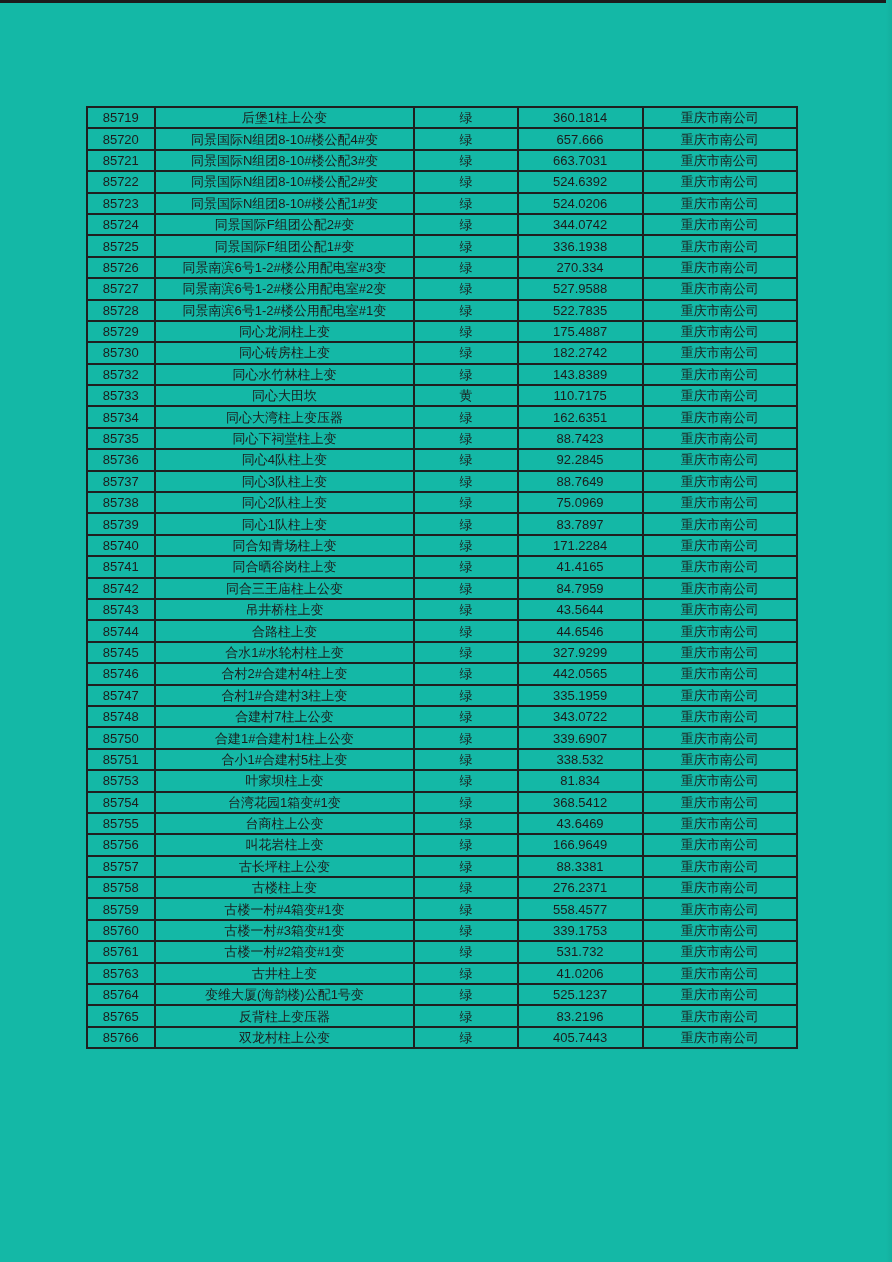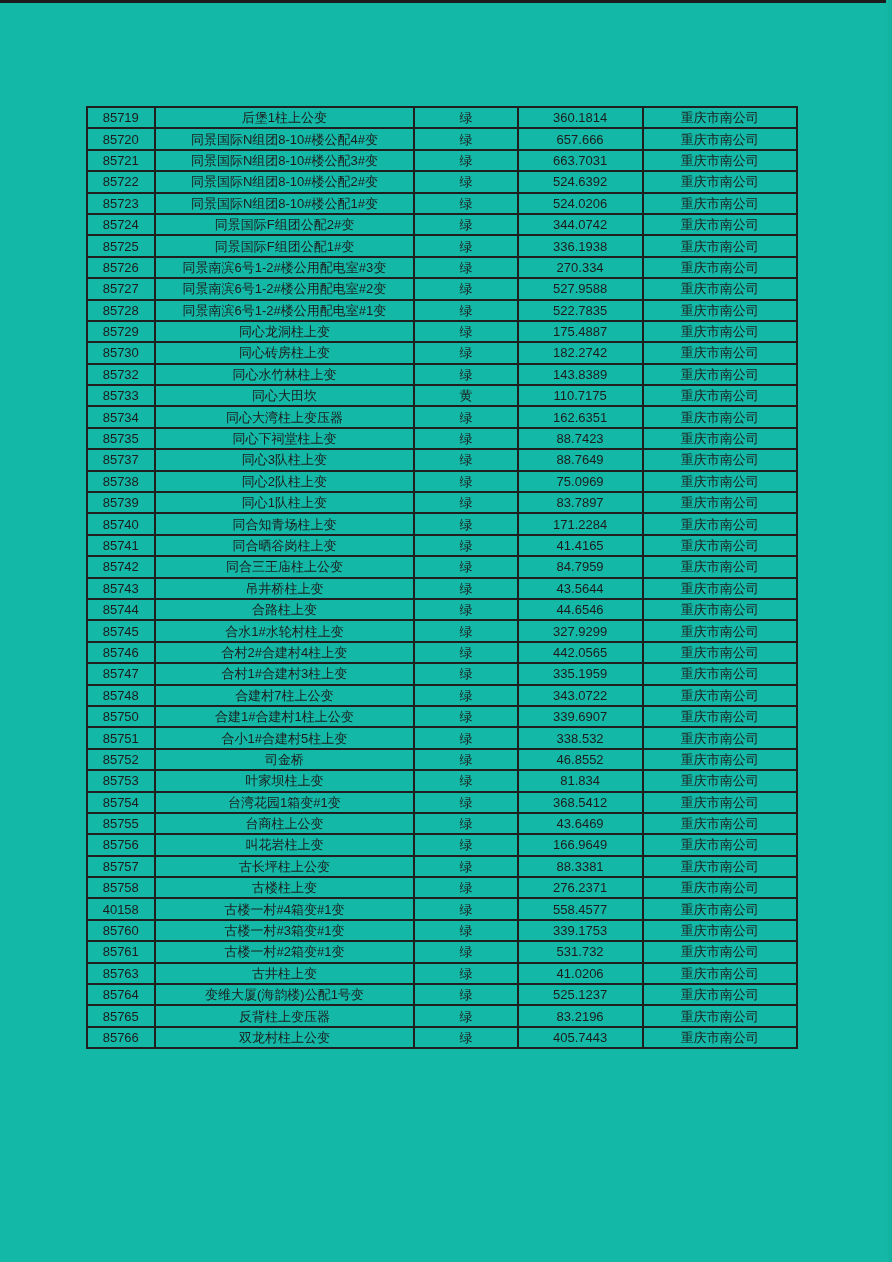--- a/index.html
+++ b/index.html
@@ -178,20 +178,27 @@
           <td class="col-company">重庆市南公司</td>
         </tr>
         <tr>
           <td class="col-id">85735</td>
           <td class="col-name">同心下祠堂柱上变</td>
           <td class="col-status">绿</td>
           <td class="col-value">88.7423</td>
           <td class="col-company">重庆市南公司</td>
         </tr>
         <tr>
+          <td class="col-id">85736</td>
+          <td class="col-name">同心4队柱上变</td>
+          <td class="col-status">绿</td>
+          <td class="col-value">92.2845</td>
+          <td class="col-company">重庆市南公司</td>
+        </tr>
+        <tr>
           <td class="col-id">85737</td>
           <td class="col-name">同心3队柱上变</td>
           <td class="col-status">绿</td>
           <td class="col-value">88.7649</td>
           <td class="col-company">重庆市南公司</td>
         </tr>
         <tr>
           <td class="col-id">85738</td>
           <td class="col-name">同心2队柱上变</td>
           <td class="col-status">绿</td>
@@ -276,27 +283,20 @@
           <td class="col-company">重庆市南公司</td>
         </tr>
         <tr>
           <td class="col-id">85751</td>
           <td class="col-name">合小1#合建村5柱上变</td>
           <td class="col-status">绿</td>
           <td class="col-value">338.532</td>
           <td class="col-company">重庆市南公司</td>
         </tr>
         <tr>
-          <td class="col-id">85752</td>
-          <td class="col-name">司金桥</td>
-          <td class="col-status">绿</td>
-          <td class="col-value">46.8552</td>
-          <td class="col-company">重庆市南公司</td>
-        </tr>
-        <tr>
           <td class="col-id">85753</td>
           <td class="col-name">叶家坝柱上变</td>
           <td class="col-status">绿</td>
           <td class="col-value">81.834</td>
           <td class="col-company">重庆市南公司</td>
         </tr>
         <tr>
           <td class="col-id">85754</td>
           <td class="col-name">台湾花园1箱变#1变</td>
           <td class="col-status">绿</td>
@@ -325,21 +325,21 @@
           <td class="col-company">重庆市南公司</td>
         </tr>
         <tr>
           <td class="col-id">85758</td>
           <td class="col-name">古楼柱上变</td>
           <td class="col-status">绿</td>
           <td class="col-value">276.2371</td>
           <td class="col-company">重庆市南公司</td>
         </tr>
         <tr>
-          <td class="col-id">40158</td>
+          <td class="col-id">85759</td>
           <td class="col-name">古楼一村#4箱变#1变</td>
           <td class="col-status">绿</td>
           <td class="col-value">558.4577</td>
           <td class="col-company">重庆市南公司</td>
         </tr>
         <tr>
           <td class="col-id">85760</td>
           <td class="col-name">古楼一村#3箱变#1变</td>
           <td class="col-status">绿</td>
           <td class="col-value">339.1753</td>

